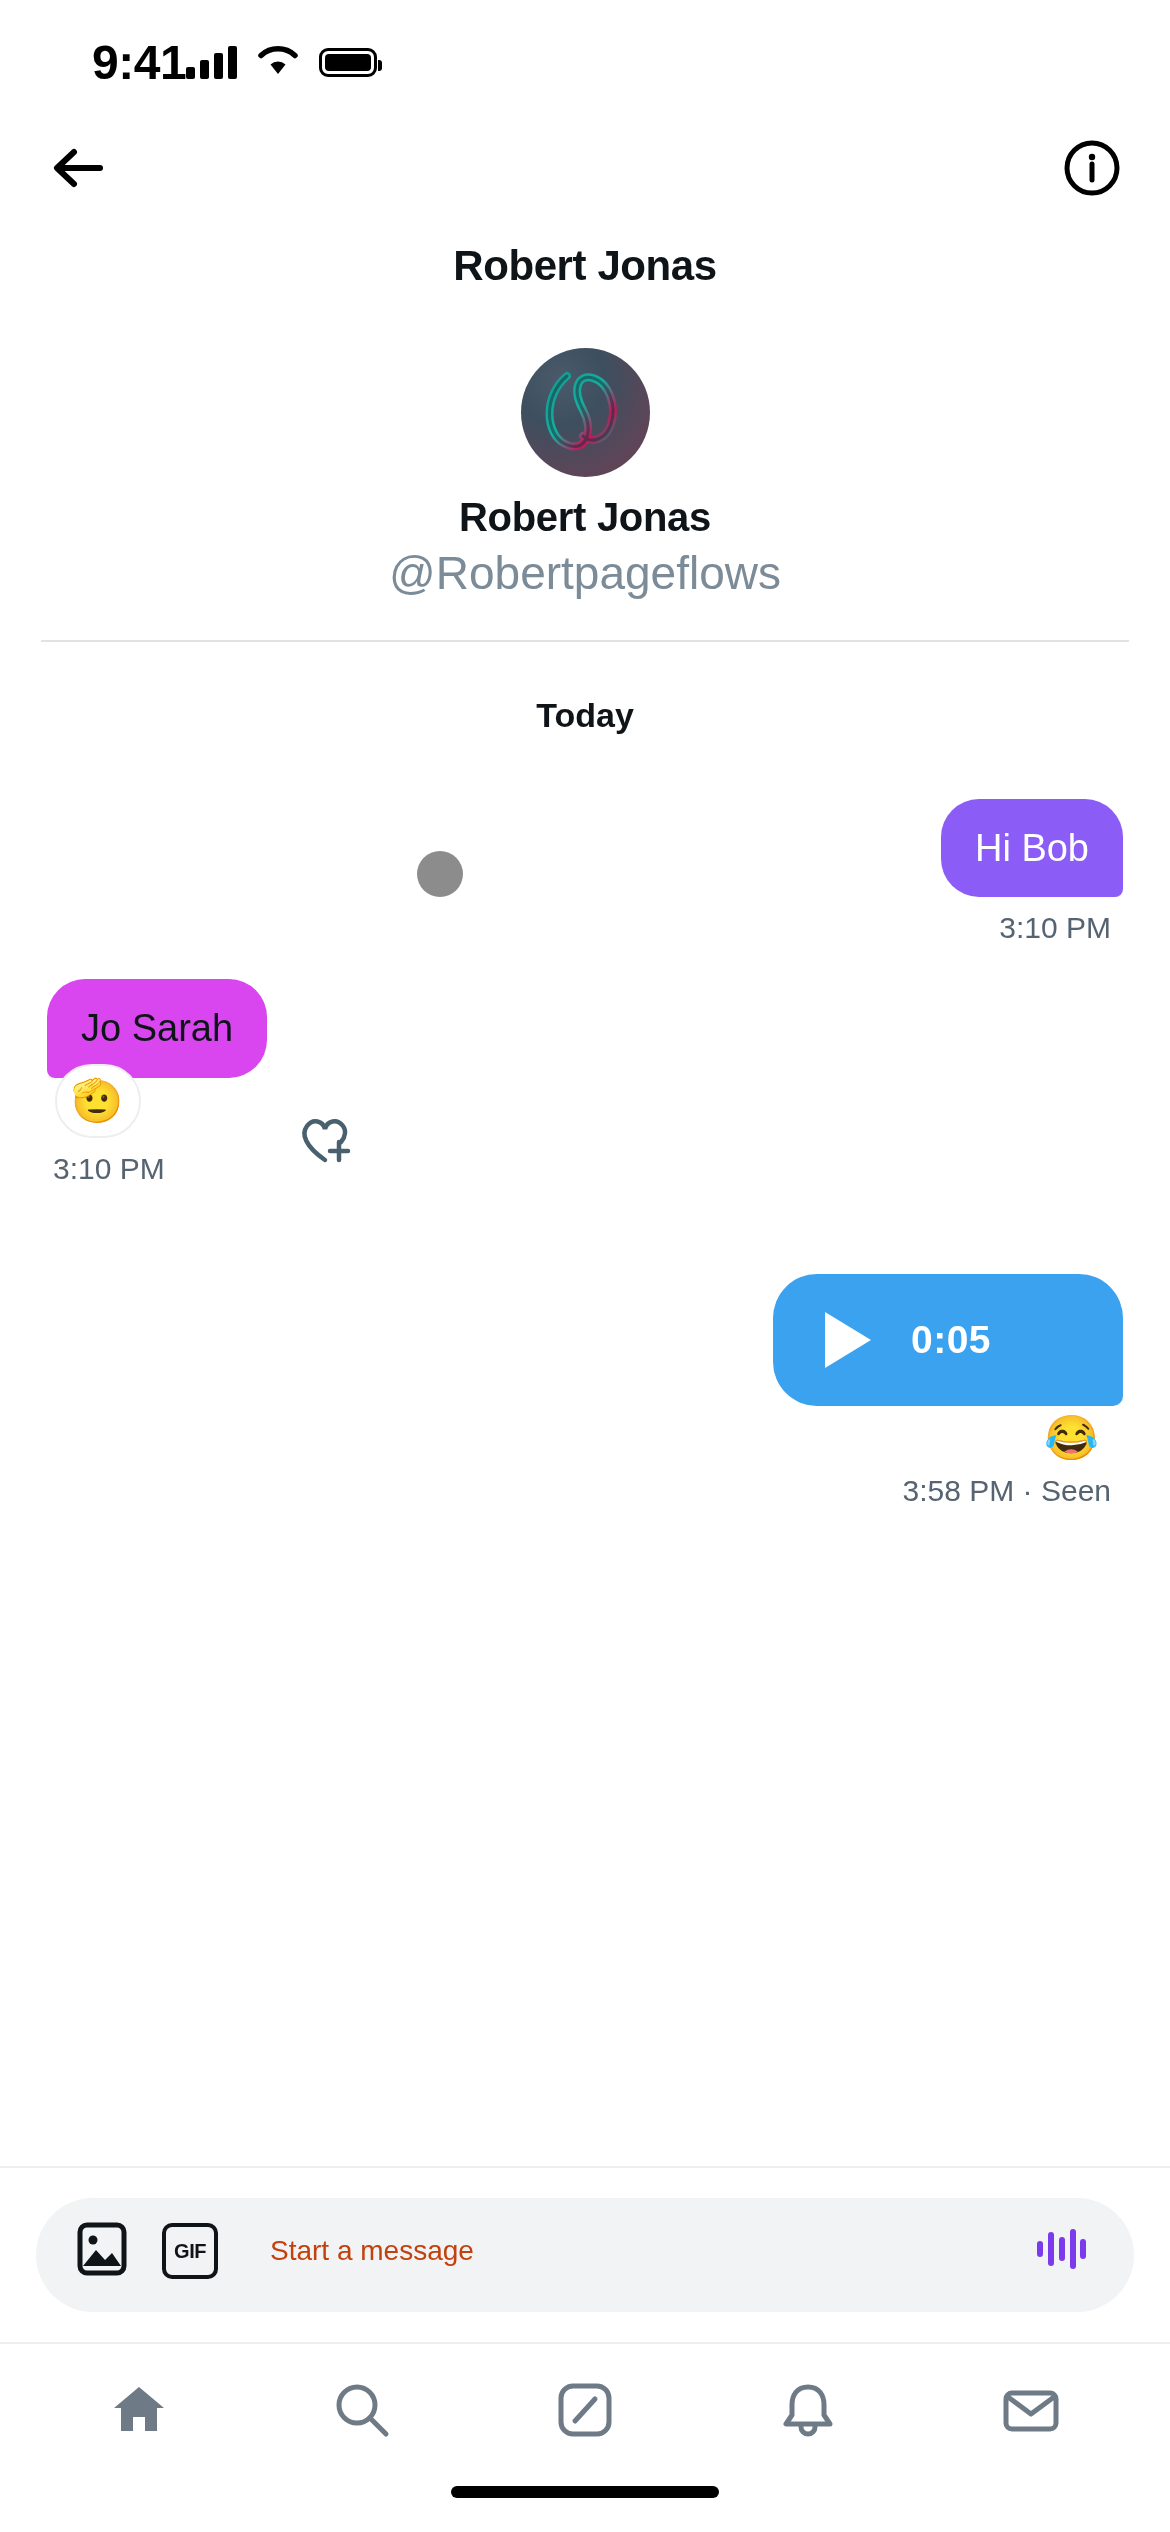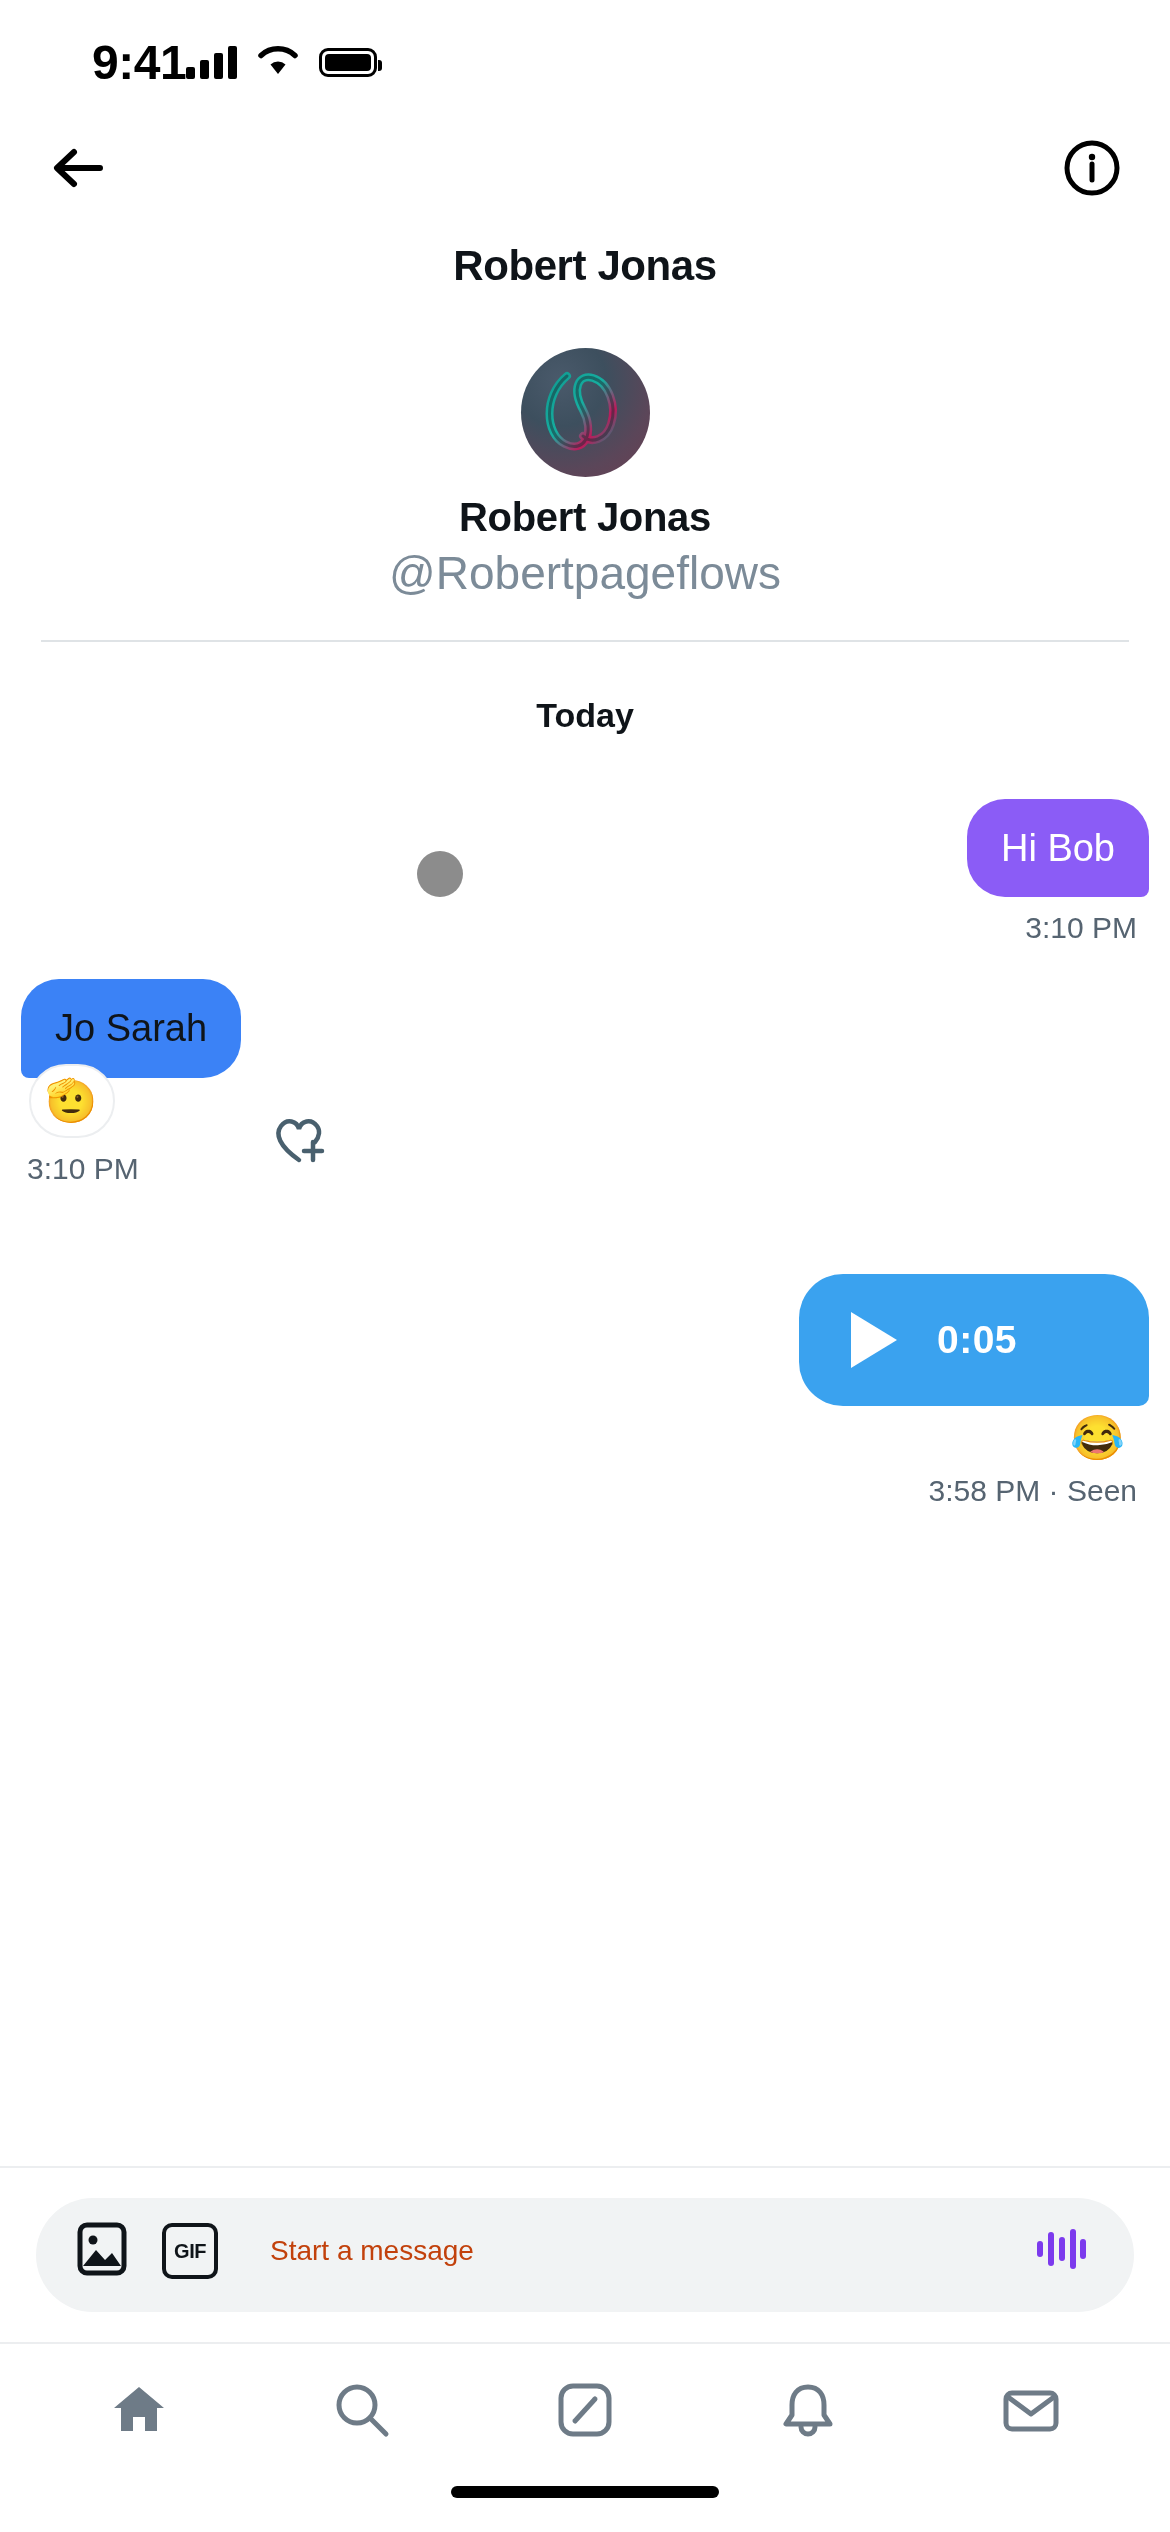--- a/index.html
+++ b/index.html
@@ -44,30 +44,30 @@
     width:129px; height:129px; border-radius:50%; overflow:hidden; position:relative;
     background:radial-gradient(circle at 30% 25%, #4a5a6b 0%, #3d4f5e 35%, #5b4659 70%, #6b3f52 100%);
   }
   .avatar svg { position:absolute; inset:0; width:100%; height:100%; }
   .profile-name { margin-top:18px; font-size:40px; font-weight:700; letter-spacing:-0.3px; color:#0f1419;}
   .profile-handle { margin-top:6px; font-size:46px; color:#7c8b98; font-weight:400;}
   .profile-meta { margin-top:34px; font-size:36px; color:#566471; font-weight:400;}
   .divider { width:1088px; height:2px; background:#dfe3e6; margin:40px auto 0; }
 
   
-  .thread { flex:1 1 auto; position:relative; padding:0 21px; overflow:hidden;}
+  .thread { flex:1 1 auto; position:relative; padding:0 47px; overflow:hidden;}
   .day-sep { text-align:center; font-size:34px; font-weight:700; color:#0f1419; padding:54px 0 0; }
 
   .row { display:flex; width:100%; margin-top:0; }
   .row.out { justify-content:flex-end; }
   .row.in { justify-content:flex-start; align-items:flex-end; gap:26px; }
 
   .bubble { font-size:38px; line-height:1.22; padding:26px 34px; max-width:760px; word-wrap:break-word;}
   .bubble.out { background:#8b5cf6; color:#fff; border-radius:38px 38px 8px 38px; }
-  .bubble.in  { background:#3b82f6; color:#0f1419; border-radius:38px 38px 38px 8px; }
+  .bubble.in  { background:#d946ef; color:#0f1419; border-radius:38px 38px 38px 8px; }
 
   .meta-out { text-align:right; font-size:30px; color:#566471; padding:14px 12px 0 0;}
   .meta-in  { text-align:left;  font-size:30px; color:#566471; padding:14px 0 0 6px;}
 
   .block-out { display:flex; flex-direction:column; align-items:flex-end; }
   .block-in  { display:flex; flex-direction:column; align-items:flex-start; }
 
   .reaction-pill {
     margin-top:-14px; margin-left:8px;
     background:#fff; border:2px solid #eceef0; border-radius:999px;

